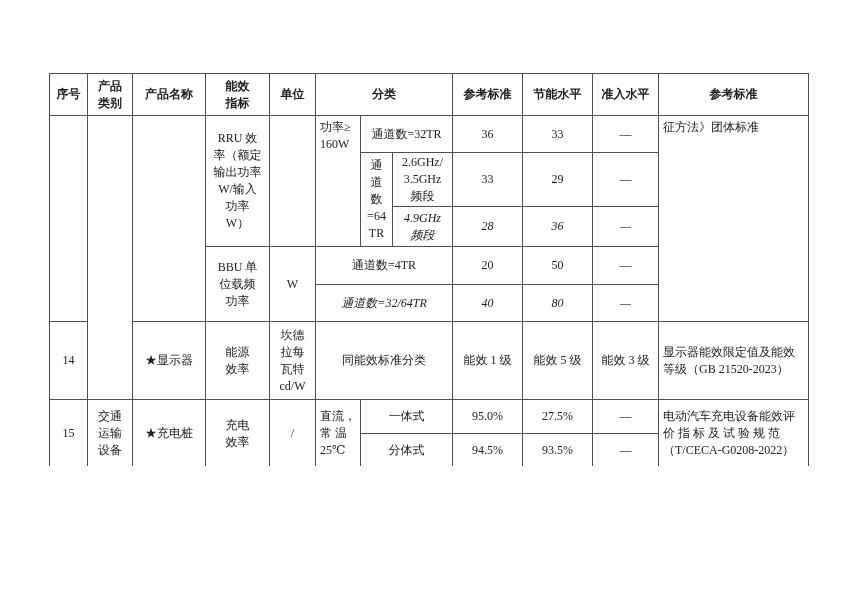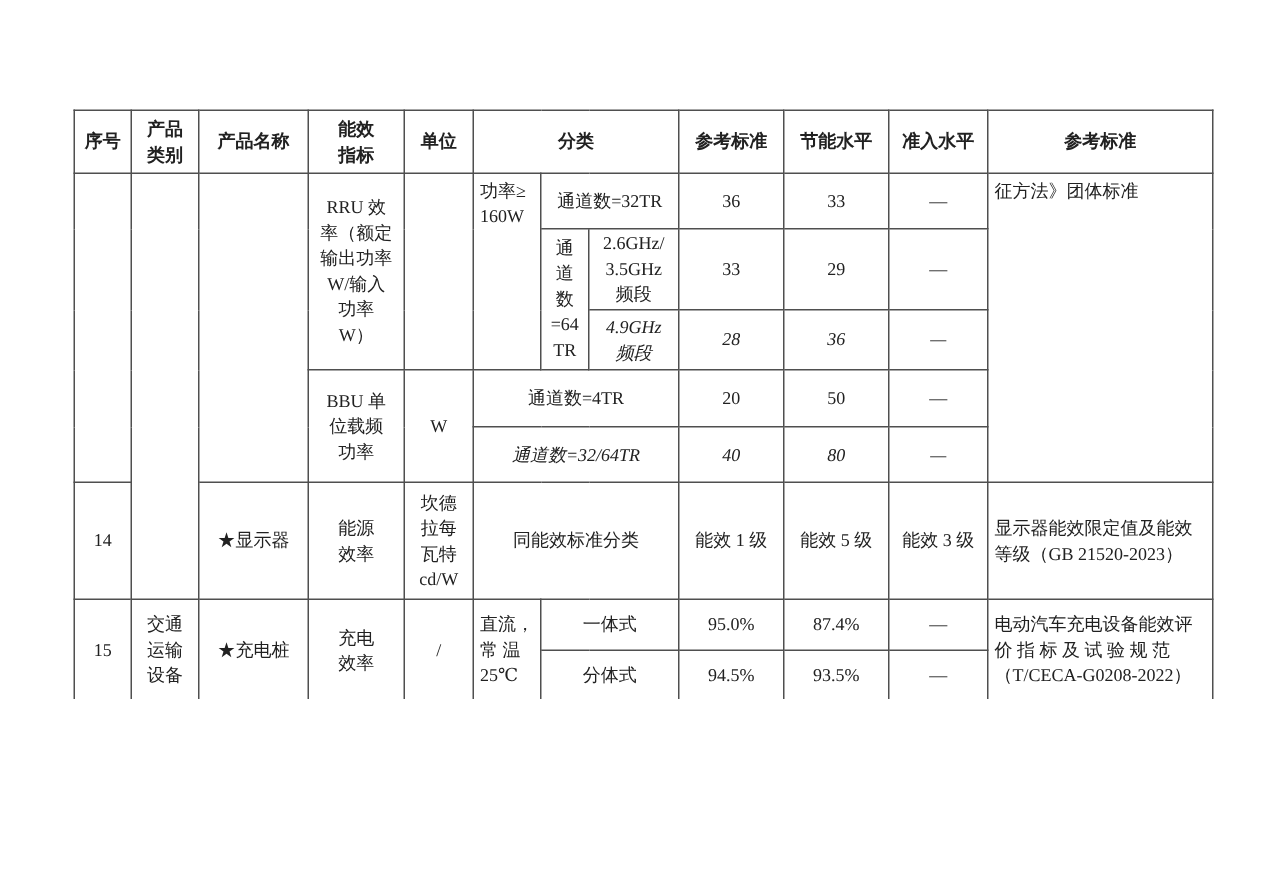--- a/index.html
+++ b/index.html
@@ -164,21 +164,21 @@
 设备</td>
       <td rowspan="2"><span>★</span><span>充电桩</span></td>
       <td rowspan="2">充电
 效率</td>
       <td rowspan="2">/</td>
       <td rowspan="2" class="ta-left">直流，
 常 温
 25℃</td>
       <td colspan="2">一体式</td>
       <td>95.0%</td>
-      <td>87.4%</td>
+      <td>27.5%</td>
       <td>—</td>
       <td rowspan="2" class="ta-left">电动汽车充电设备能效评
 价 指 标 及 试 验 规 范
 （T/CECA-G0208-2022）</td>
     </tr>
 
     <tr class="r8">
       <td colspan="2">分体式</td>
       <td>94.5%</td>
       <td>93.5%</td>

